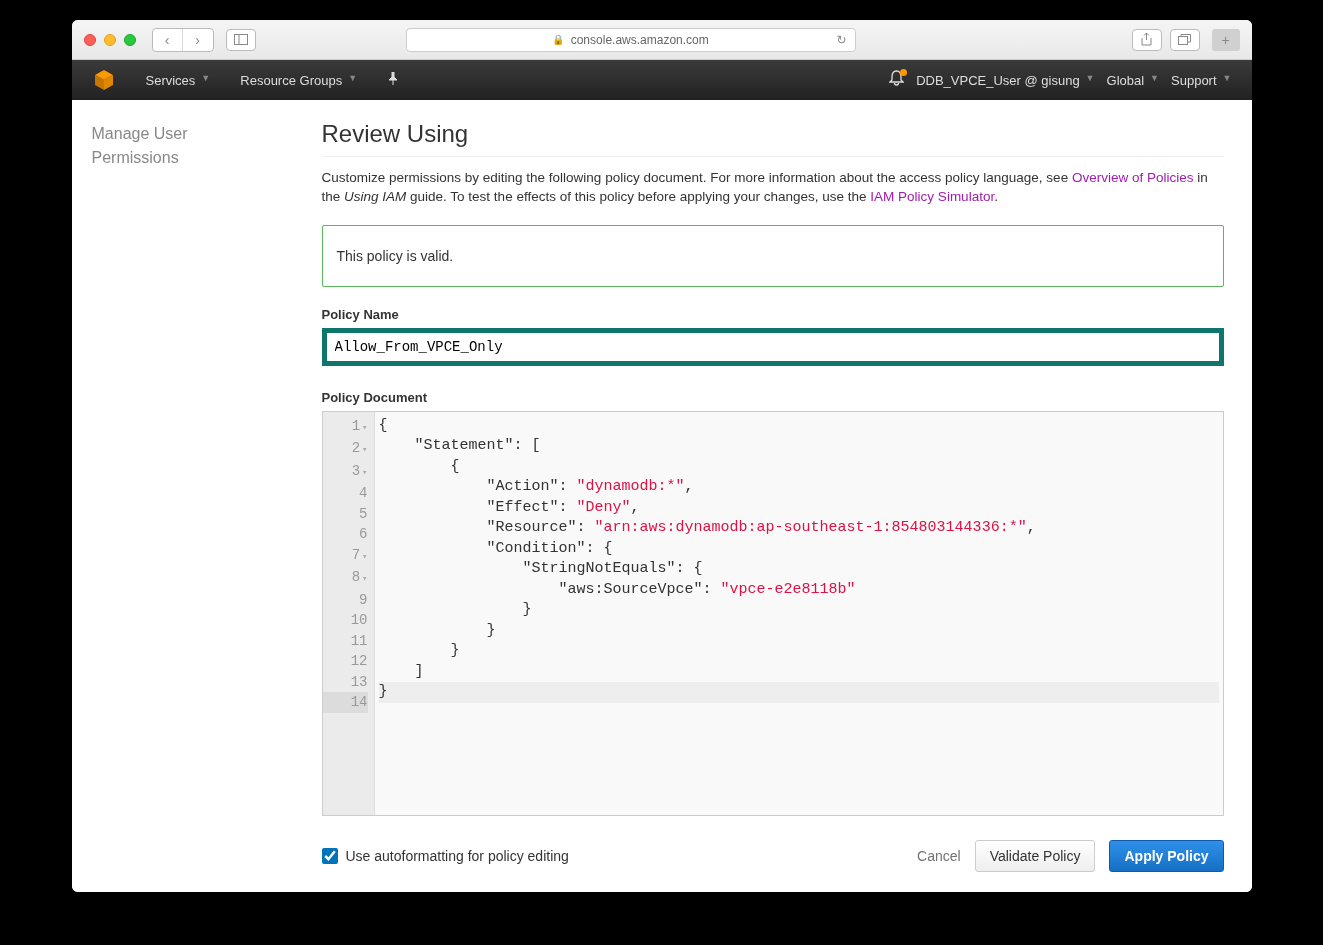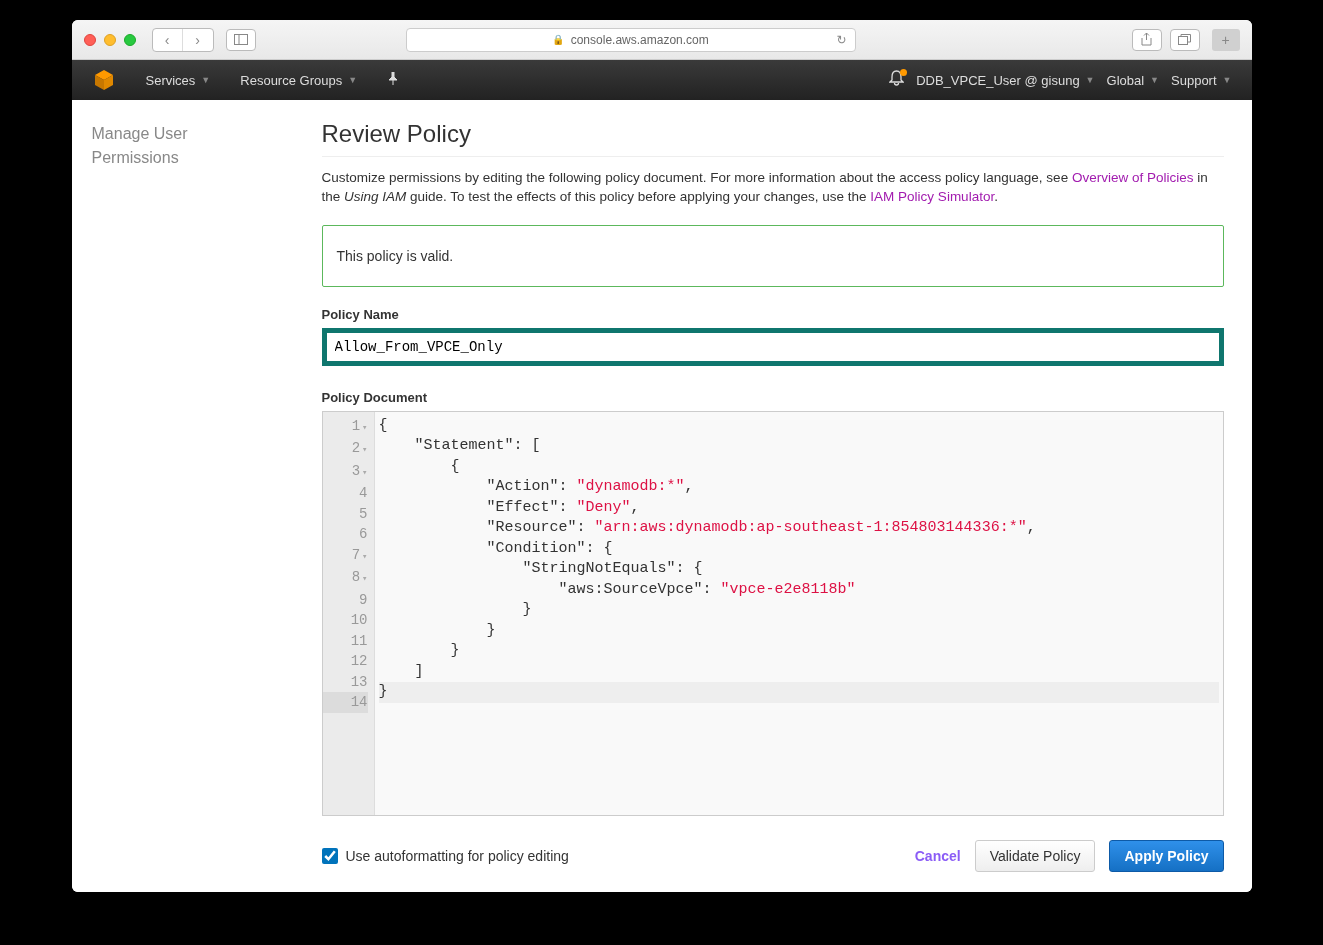--- a/index.html
+++ b/index.html
@@ -42,21 +42,21 @@
       background: linear-gradient(to bottom, #3a3a3a, #222);
       height: 40px;
       display: flex;
       align-items: center;
       padding: 0 20px;
       color: #ddd;
       font-size: 13px;
     }
     .aws-logo { width: 24px; height: 24px; margin-right: 30px; display: flex; align-items: center; justify-content: center; }
     .aws-logo svg { width: 24px; height: 24px; }
-    .aws-nav-item { display: flex; align-items: center; gap: 6px; margin-right: 30px; cursor: pointer; }
+    .aws-nav-item { display: flex; gap: 6px; margin-right: 30px; cursor: pointer; }
     .aws-nav-item .chev { font-size: 9px; color: #888; }
     .aws-pin { color: #ddd; font-size: 13px; }
     .aws-header-right { margin-left: auto; display: flex; align-items: center; gap: 12px; }
     .aws-bell { position: relative; font-size: 16px; }
     .aws-bell::after { content: ''; position: absolute; top: -1px; right: -3px; width: 7px; height: 7px; background: #f90; border-radius: 50%; }
     
     .content-area { display: flex; min-height: 720px; background: #fff; }
     .sidebar { width: 230px; padding: 22px 20px; color: #888; font-size: 16px; line-height: 1.5; }
     .main { flex: 1; padding: 20px 28px 20px 20px; }
     
@@ -77,21 +77,21 @@
     .gutter .ln.hl { background: #dcdcdc; }
     .code-body { flex: 1; padding: 4px 4px; line-height: 20.5px; white-space: pre; color: #333; position: relative; background: #f9f9f9; }
     .tok-key { color: #333; }
     .tok-str { color: #d14; }
     .code-line.hl { background: #eee; }
     
     .bottom-bar { display: flex; align-items: center; margin-top: 24px; font-size: 14px; }
     .checkbox-wrap { display: flex; align-items: center; gap: 8px; color: #333; }
     .checkbox-wrap input { width: 16px; height: 16px; accent-color: #0073bb; }
     .bottom-actions { margin-left: auto; display: flex; align-items: center; gap: 14px; }
-    .cancel-link { color: #8b5cf6; text-decoration: none; font-weight: bold; cursor: pointer; margin-left: 45px; }
+    .cancel-link { color: #737373; text-decoration: none; font-weight: normal; cursor: pointer; margin-left: 45px; }
     .btn { padding: 7px 14px; font-size: 14px; border-radius: 3px; cursor: pointer; border: 1px solid; }
     .btn-default { background: linear-gradient(#fff,#eee); border-color: #ccc; color: #333; }
     .btn-primary { background: linear-gradient(#2f90ea,#1570c4); border-color: #0d5aa7; color: #fff; font-weight: bold; }
   </style>
 </head>
 <body>
 
 <div class="browser-window">
 
   <div class="browser-chrome">
@@ -172,21 +172,21 @@
       </div>
     </div>
   </div>
 
   <div class="content-area">
     <div class="sidebar">
       <div>Manage User</div>
       <div>Permissions</div>
     </div>
     <div class="main">
-      <h1>Review Policy</h1>
+      <h1>Review Using</h1>
       <p class="description">
         <span>Customize permissions by editing the following policy document. For more information about the access policy language, see </span><a>Overview of Policies</a><span> in the </span><span class="italic">Using IAM</span><span> guide. To test the effects of this policy before applying your changes, use the </span><a>IAM Policy Simulator</a><span>.</span>
       </p>
       <div class="validation-box">This policy is valid.</div>
       
       <div class="field-label">Policy Name</div>
       <input class="text-input" value="Allow_From_VPCE_Only" style="">
       
       <div class="field-label">Policy Document</div>
       <div class="code-editor">

